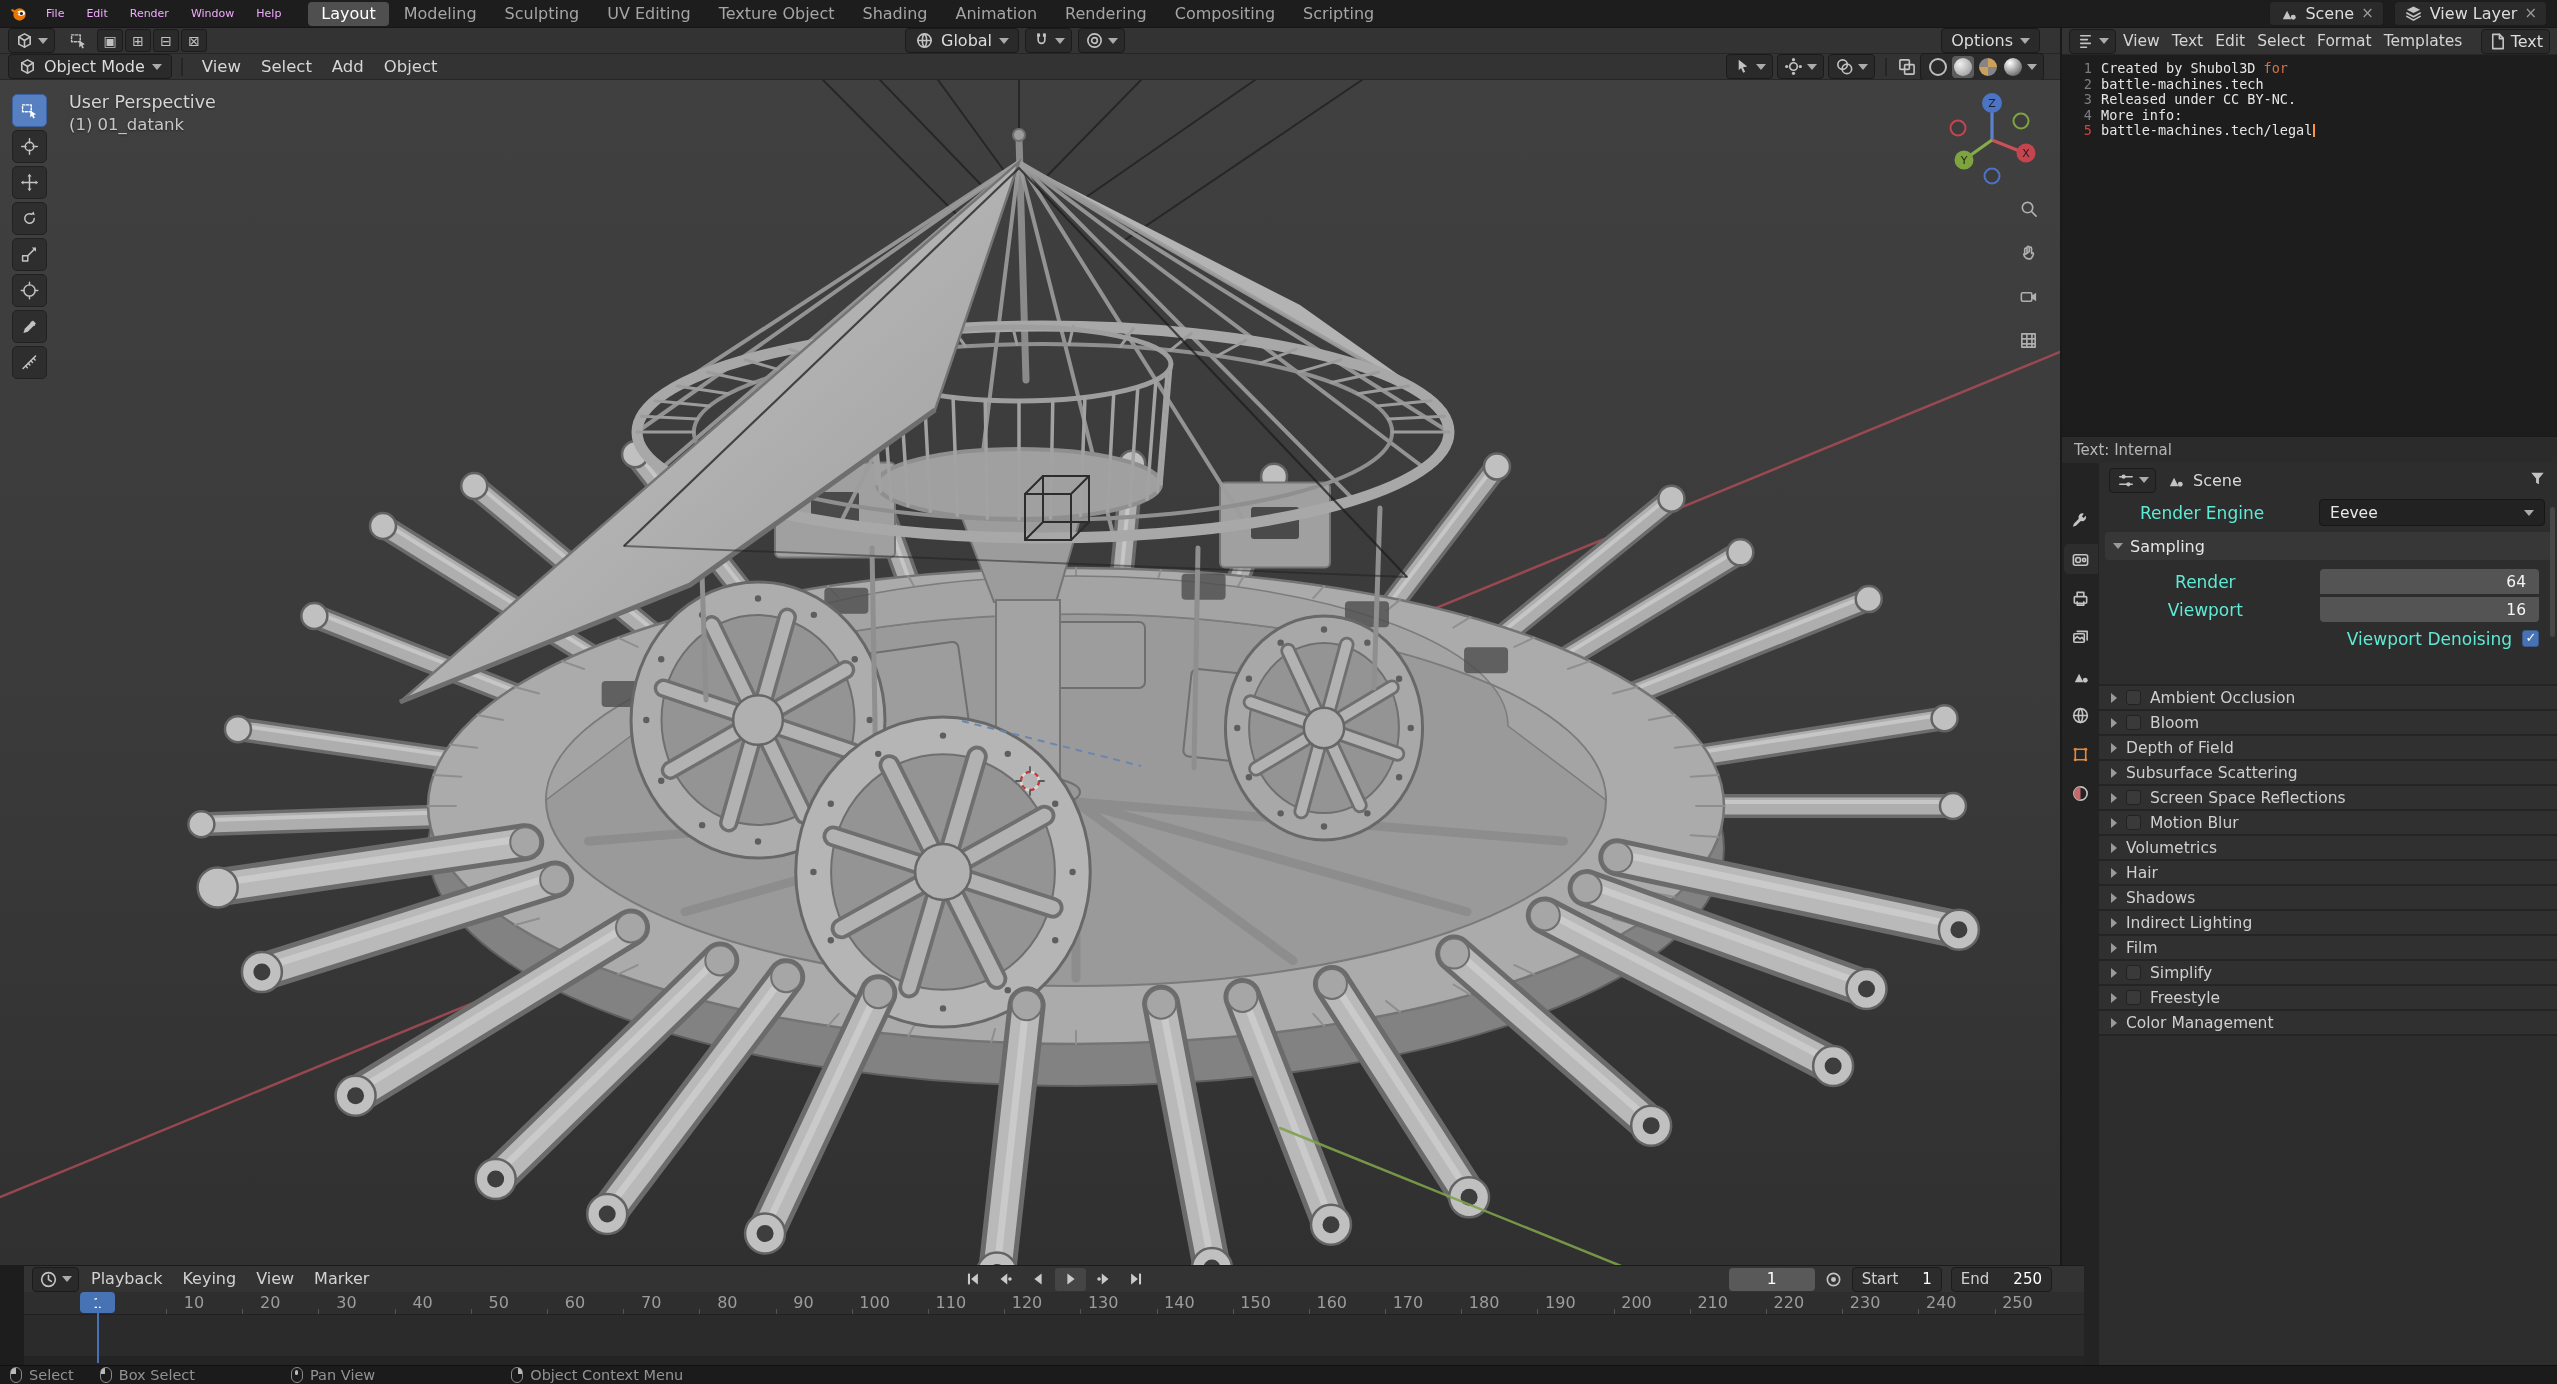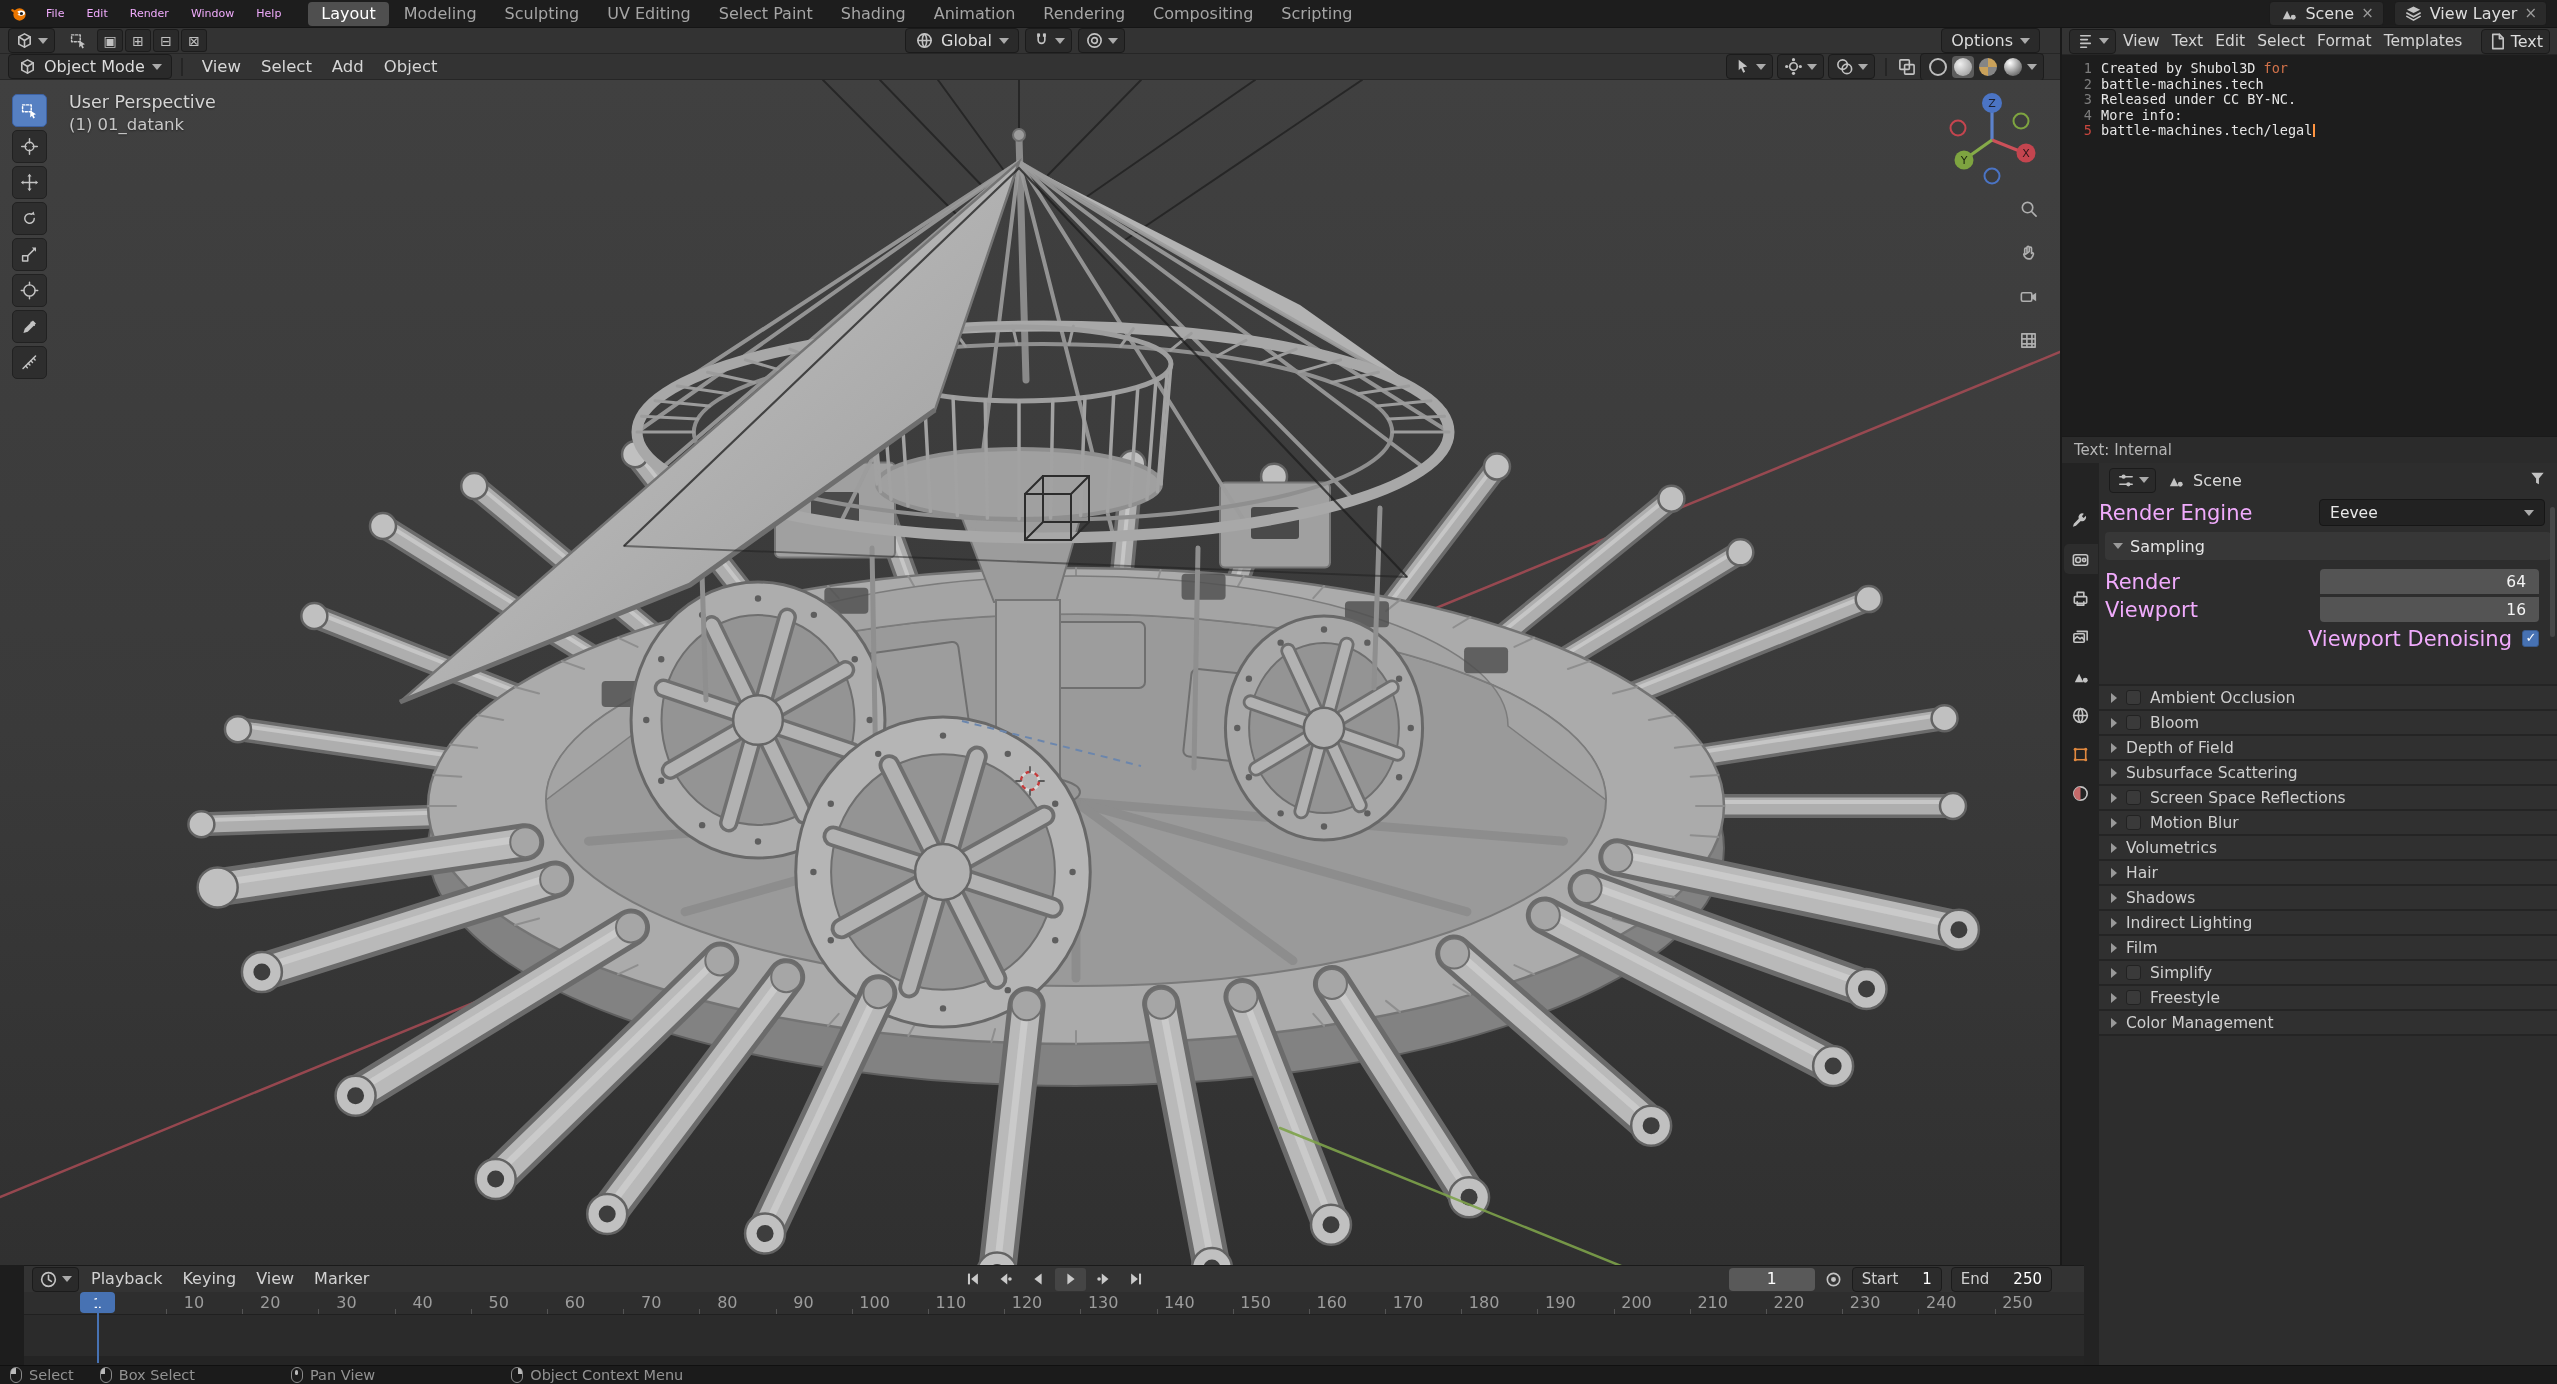--- a/index.html
+++ b/index.html
@@ -74,21 +74,21 @@
   #props{position:absolute;left:0;top:435px;right:0;bottom:0;}
   #ptabs{position:absolute;left:0;top:0;bottom:0;width:37px;background:#232323;display:flex;flex-direction:column;align-items:center;padding-top:42px;gap:9px;box-sizing:border-box;}
   .ptab{width:34px;height:30px;display:flex;align-items:center;justify-content:center;border-radius:5px 0 0 5px;}
   .ptab.active{background:#2d2d2d;}
   #pmain{position:absolute;left:37px;right:0;top:0;bottom:0;background:#2d2d2d;overflow:hidden;}
   #pmain::after{content:"";position:absolute;right:2px;top:44px;width:5px;height:130px;background:#474747;border-radius:3px;}
   .p-h{height:34px;display:flex;align-items:center;padding:0 10px;gap:10px;}
   .crumb{display:flex;align-items:center;gap:8px;font-size:16px;color:#d8d8d8;}
   .funnel{margin-left:auto;}
   .prow{display:flex;align-items:center;height:27px;margin:2px 0;}
-  .prow label{flex:0 0 45%;text-align:left;padding-right:14px;font-size:21px;color:#f0abfc;}
+  .prow label{flex:0 0 45%;text-align:center;padding-right:14px;font-size:17px;color:#5eead4;}
   .dd{flex:1;margin-right:12px;background:#222;border:1px solid #161616;border-radius:4px;height:25px;display:flex;align-items:center;padding:0 10px;color:#e8e8e8;font-size:15.5px;}
   .dd .chev{margin-left:auto;}
   .val{flex:1;background:#545454;border-radius:4px;height:25px;display:flex;align-items:center;justify-content:flex-end;padding:0 13px;color:#f4f4f4;font-size:15.5px;margin-right:12px;}
   .val.top{border-radius:4px 4px 0 0;}
   .val.bot{border-radius:0 0 4px 4px;}
   .panel{margin:6px 6px 0 6px;}
   .panel-h{height:28px;background:#373737;border-radius:4px;display:flex;align-items:center;gap:9px;padding:0 10px;font-size:16px;color:#e5e5e5;}
   .panel-b{padding:7px 0 9px 0;}
   .cbrow{justify-content:flex-end;padding-right:12px;gap:10px;}
   .cb{width:17px;height:17px;border-radius:3px;background:#3a3a3a;border:1px solid #222;box-sizing:border-box;flex:none;}
@@ -154,21 +154,21 @@
       <span class="menu">Edit</span>
       <span class="menu">Render</span>
       <span class="menu">Window</span>
       <span class="menu">Help</span>
     </nav>
     <div class="workspaces">
       <span class="ws active">Layout</span>
       <span class="ws">Modeling</span>
       <span class="ws">Sculpting</span>
       <span class="ws">UV Editing</span>
-      <span class="ws">Select Paint</span>
+      <span class="ws">Texture Object</span>
       <span class="ws">Shading</span>
       <span class="ws">Animation</span>
       <span class="ws">Rendering</span>
       <span class="ws">Compositing</span>
       <span class="ws">Scripting</span>
     </div>
     <div class="tb-right">
       <div class="chip">
         <svg class="i" viewBox="0 0 20 20">
             <path class="f" d="M4 16l4.5-9L13 16z"></path>

